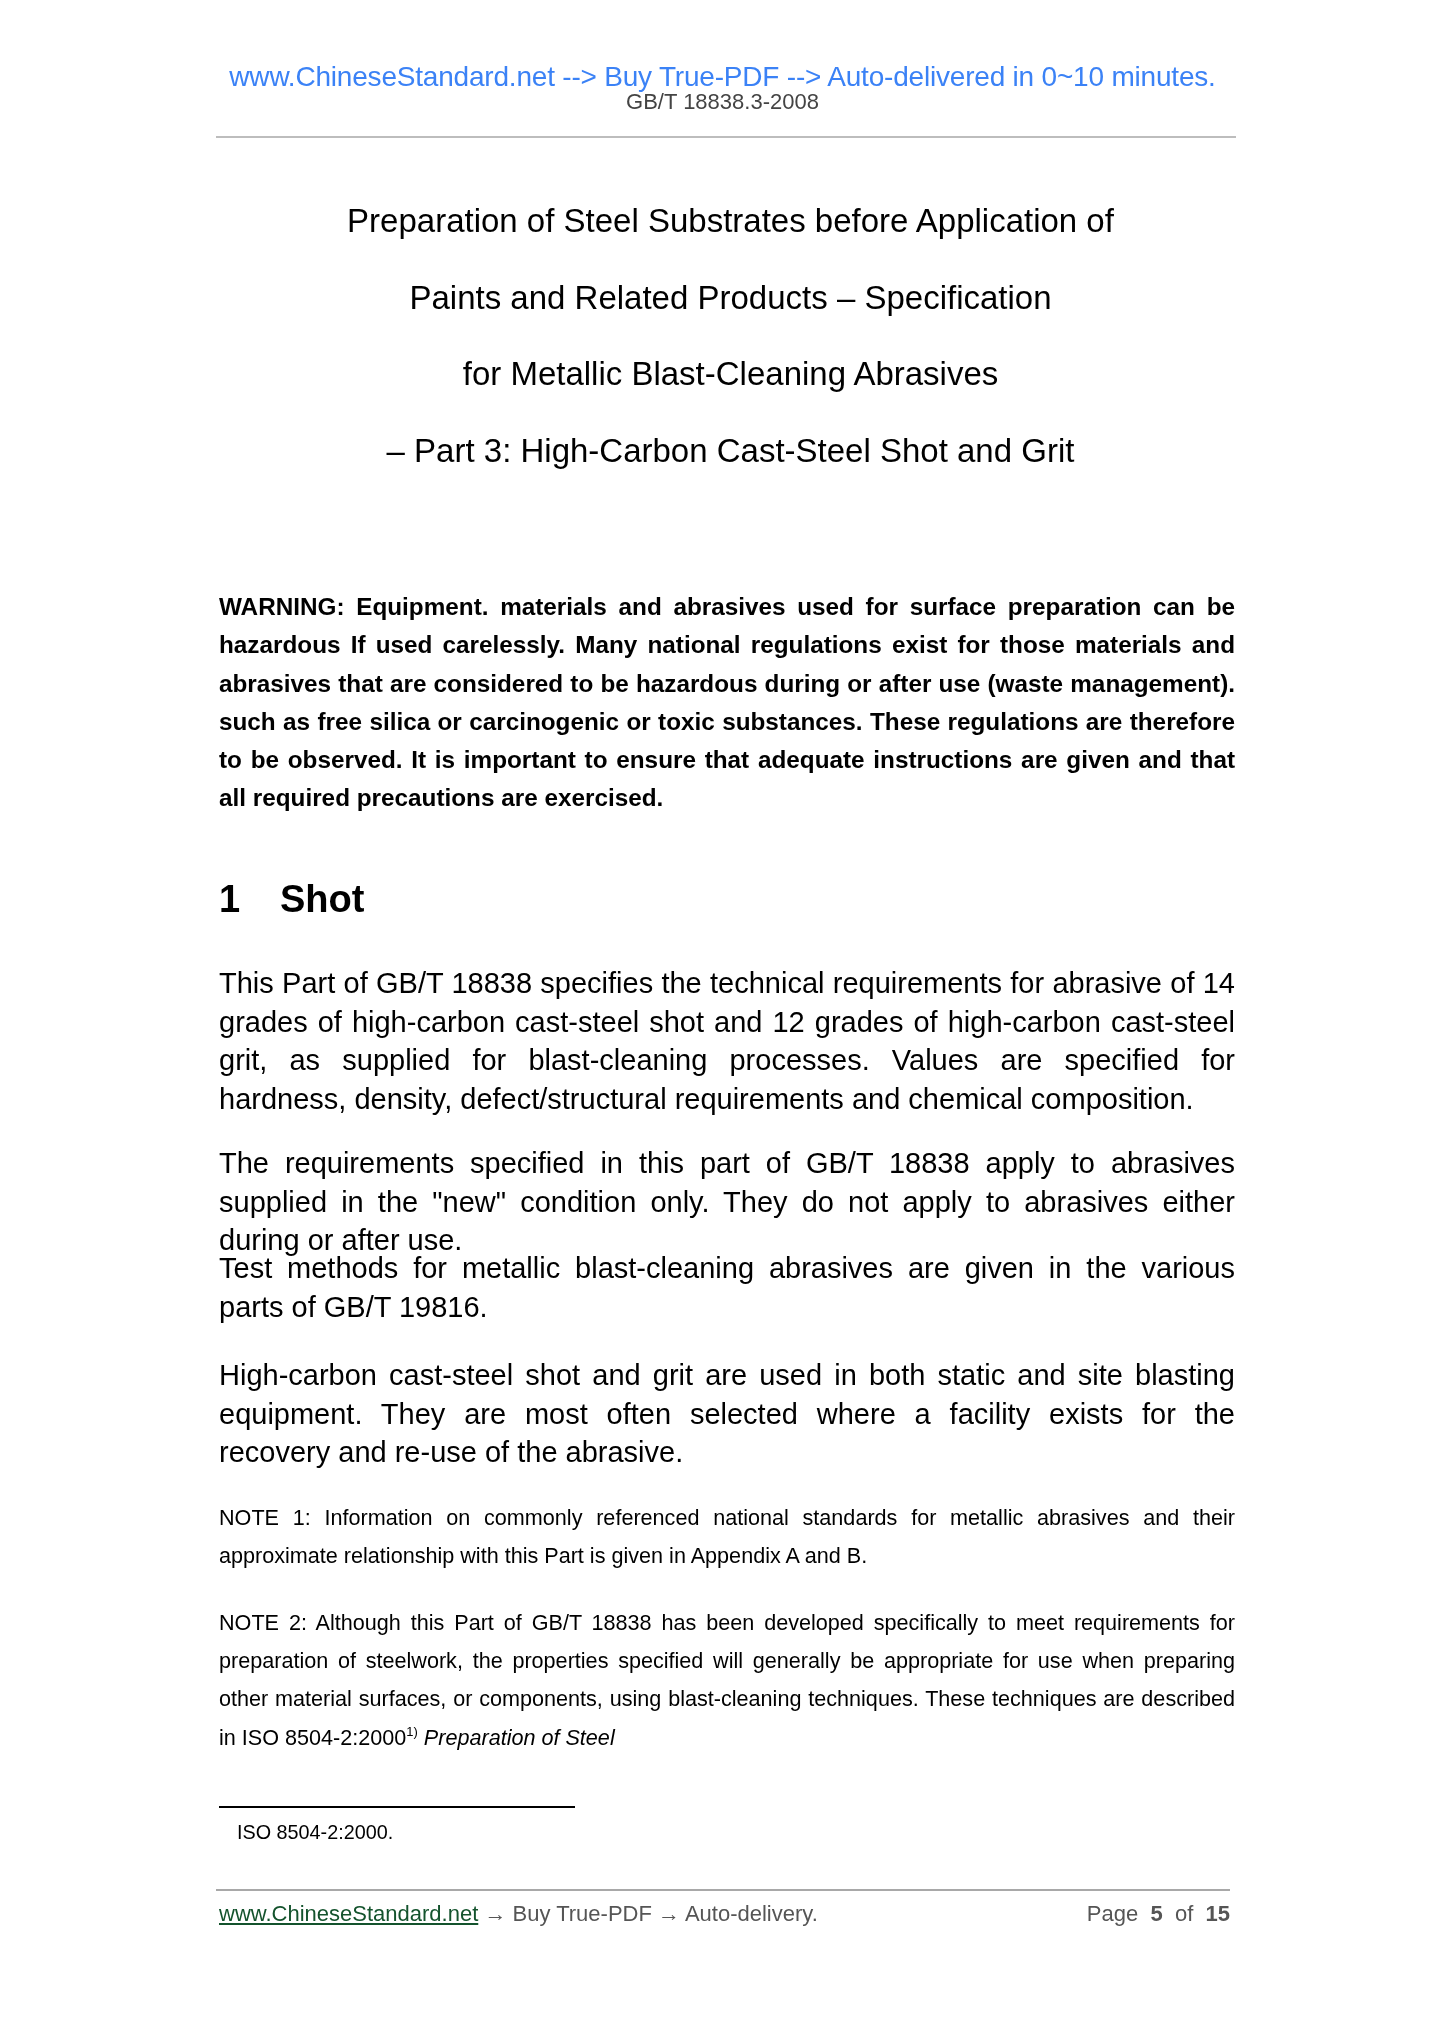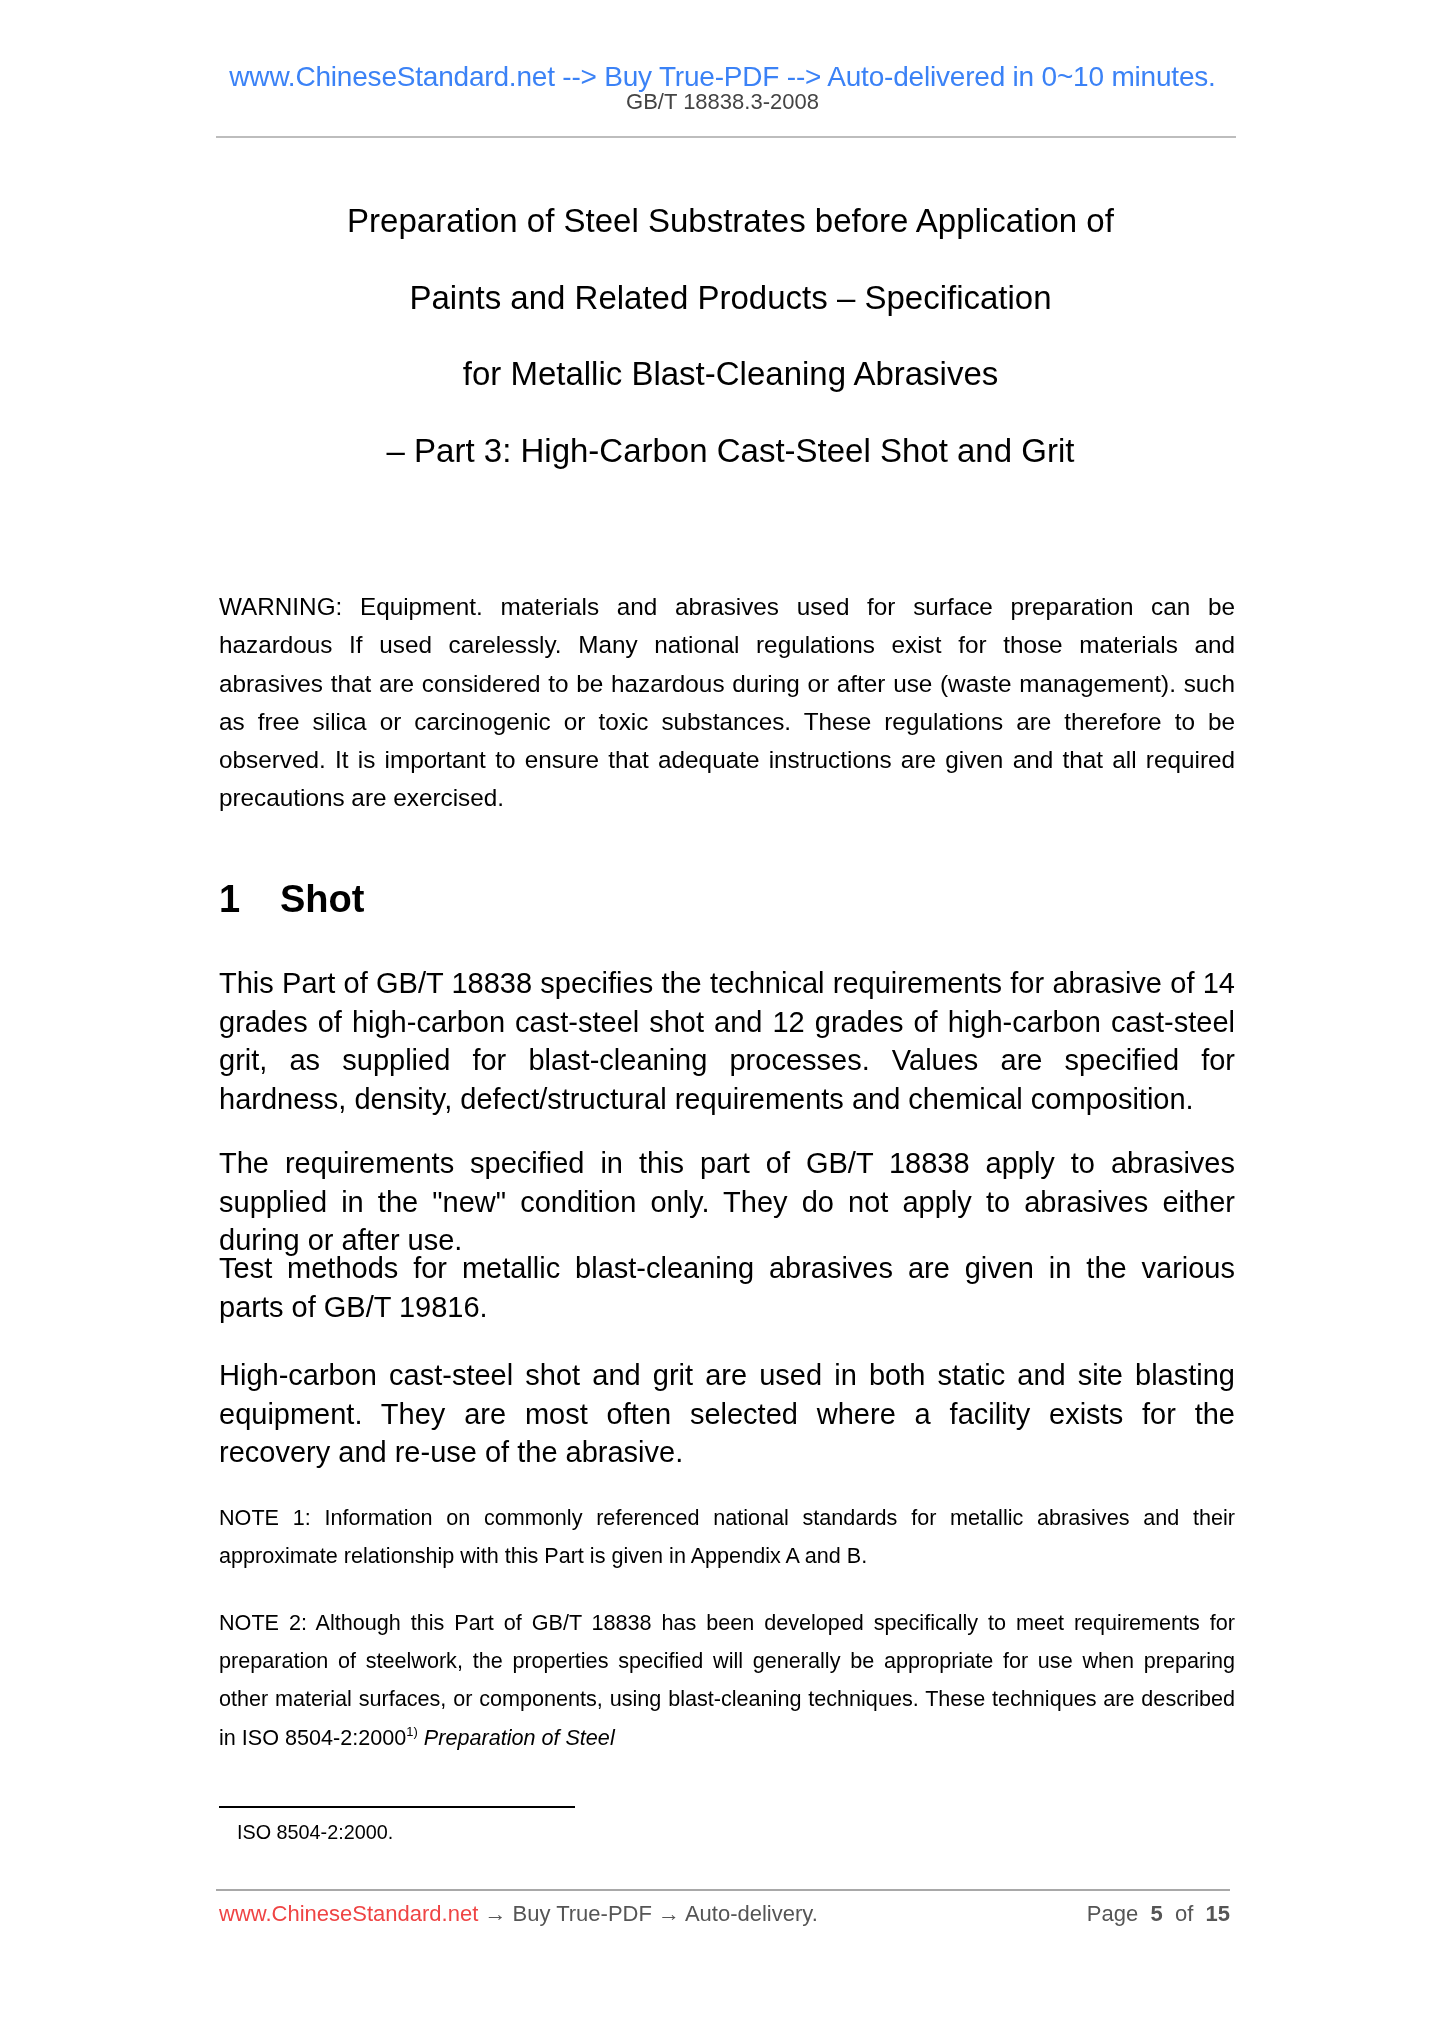--- a/index.html
+++ b/index.html
@@ -7,35 +7,35 @@
          font-family: "Liberation Sans", "DejaVu Sans", sans-serif; color: #000; }
   .abs { position: absolute; }
   .hdr-top { left: 0; width: 1445px; top: 63px; font-size: 28px; line-height: 28px;
              text-align: center; color: #3b82f6; white-space: nowrap; letter-spacing: -0.2px; }
   .hdr-std { left: 0; width: 1445px; top: 91px; font-size: 22px; line-height: 22px;
              text-align: center; color: #444444; }
   .rule-hdr { left: 216px; width: 1020px; top: 136px; height: 2px; background: #bdbdbd; }
   .title { left: 188px; width: 1085px; top: 183px; text-align: center; font-weight: normal;
            font-size: 33px; line-height: 76.5px; }
   .title div { white-space: nowrap; }
-  .warning { left: 219px; width: 1016px; top: 588px; font-weight: normal; font-size: 24.3px;
+  .warning { left: 219px; width: 1016px; top: 588px; font-weight: bold; font-size: 24.3px;
              line-height: 38.3px; text-align: justify; }
   .heading { left: 219px; top: 880px; font-weight: bold; font-size: 38px; line-height: 38px; white-space: nowrap; }
   .heading .num { display: inline-block; width: 61px; }
   .body-p { left: 219px; width: 1016px; font-size: 29px; line-height: 38.5px; text-align: justify; }
   .note-p { left: 219px; width: 1016px; font-size: 21.6px; line-height: 38.2px; text-align: justify; }
   .note-p sup, .fn sup { font-size: 0.6em; line-height: 0; vertical-align: 0.7em; }
   .rule-fn { left: 219px; width: 356px; top: 1806px; height: 1.5px; background: #000; }
   .fn { left: 219px; width: 1000px; top: 1820px; font-size: 19.8px; line-height: 25px; }
   .fn .mark { display: inline-block; width: 18px; }
   .fn .l2 { padding-left: 18px; }
   .rule-ftr { left: 216px; width: 1014px; top: 1889px; height: 2px; background: #a8a8a8; }
   .footer { left: 219px; width: 1011px; top: 1903px; font-size: 22px; line-height: 22px;
             color: #555555; white-space: nowrap; }
-  .footer a { color: #ef4444; }
+  .footer a { color: #14532d; text-decoration: underline; }
   .footer .page { position: absolute; right: 0; top: 0; }
   .footer .page b { font-weight: bold; }
 </style>
 </head>
 <body>
 
 <div class="abs hdr-top">www.ChineseStandard.net --&gt; Buy True-PDF --&gt; Auto-delivered in 0~10 minutes.</div>
 <div class="abs hdr-std">GB/T 18838.3-2008</div>
 <div class="abs rule-hdr"></div>
 

